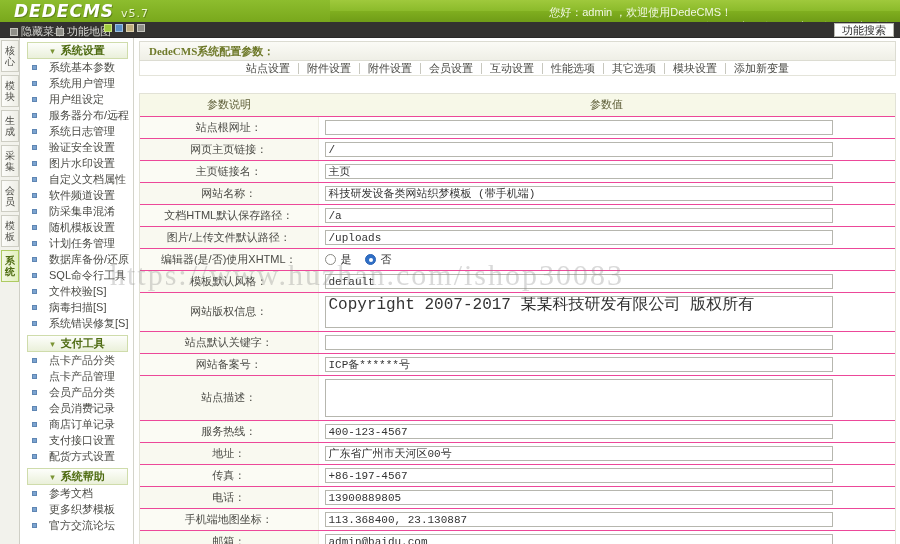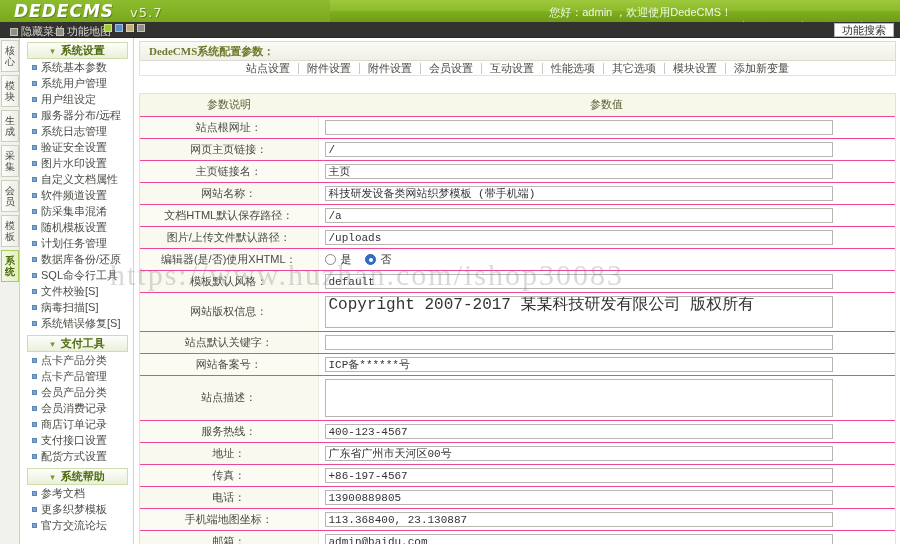--- a/index.html
+++ b/index.html
@@ -24,21 +24,21 @@
     content:""; position:absolute; left:0; top:0; width:330px; height:22px;
     background: linear-gradient(to bottom,#8dbd2e 0%,#79a81c 100%);
   }
   .logo {
     position: absolute; left: 14px; top: 1px; z-index: 3;
     font-family: "DejaVu Sans", sans-serif;
     font-weight: bold; font-size: 17px; letter-spacing: 1px;
     color: #ffffff; font-style: italic;
     text-shadow: 1px 1px 0 rgba(0,0,0,.25);
   }
-  .logo .ver { font-size: 13px; font-style: normal; font-weight: normal; margin-left: 16px; color:#eaf5cf;}
+  .logo .ver { font-size: 11px; font-style: normal; font-weight: normal; margin-left: 7px; color:#eaf5cf;}
   .welcome {
     position: absolute; right: 168px; top: 5px; z-index: 3;
     font-size: 11px; color: #f2f8e4;
   }
   .topnav { position: absolute; right: 2px; top: 20px; z-index: 3; }
   .topnav a {
     font-size: 11px; color: #ffffff; text-decoration: none;
     padding: 0 7px; border-left: 1px solid rgba(255,255,255,.45);
   }
   .topnav a:first-child { border-left: none; }
@@ -92,21 +92,21 @@
   }
   .grp {
     margin: 4px 5px 0 6px; height: 17px;
     background: linear-gradient(to bottom,#fdfefb,#eaf0da);
     border: 1px solid #cfdcab;
     font-size: 11px; color: #4e6b12; font-weight: bold;
     display: flex; align-items: center; justify-content: center; gap:6px;
   }
   .grp .caret { font-size: 9px; color:#7b9435; font-weight:normal; }
   .mi {
-    display: flex; align-items: center; gap: 4px;
+    display: flex; align-items: center; gap: 12px;
     padding: 1px 0 1px 11px; font-size: 11px; color: #4a4a45; line-height: 14px;
     white-space: nowrap;
   }
   .mi .bullet {
     width: 5px; height: 5px; background: #7ba3cf; flex: 0 0 5px;
     border: 1px solid #5f86b3;
   }
   .mi span.lbl { cursor: pointer; }
 
   

